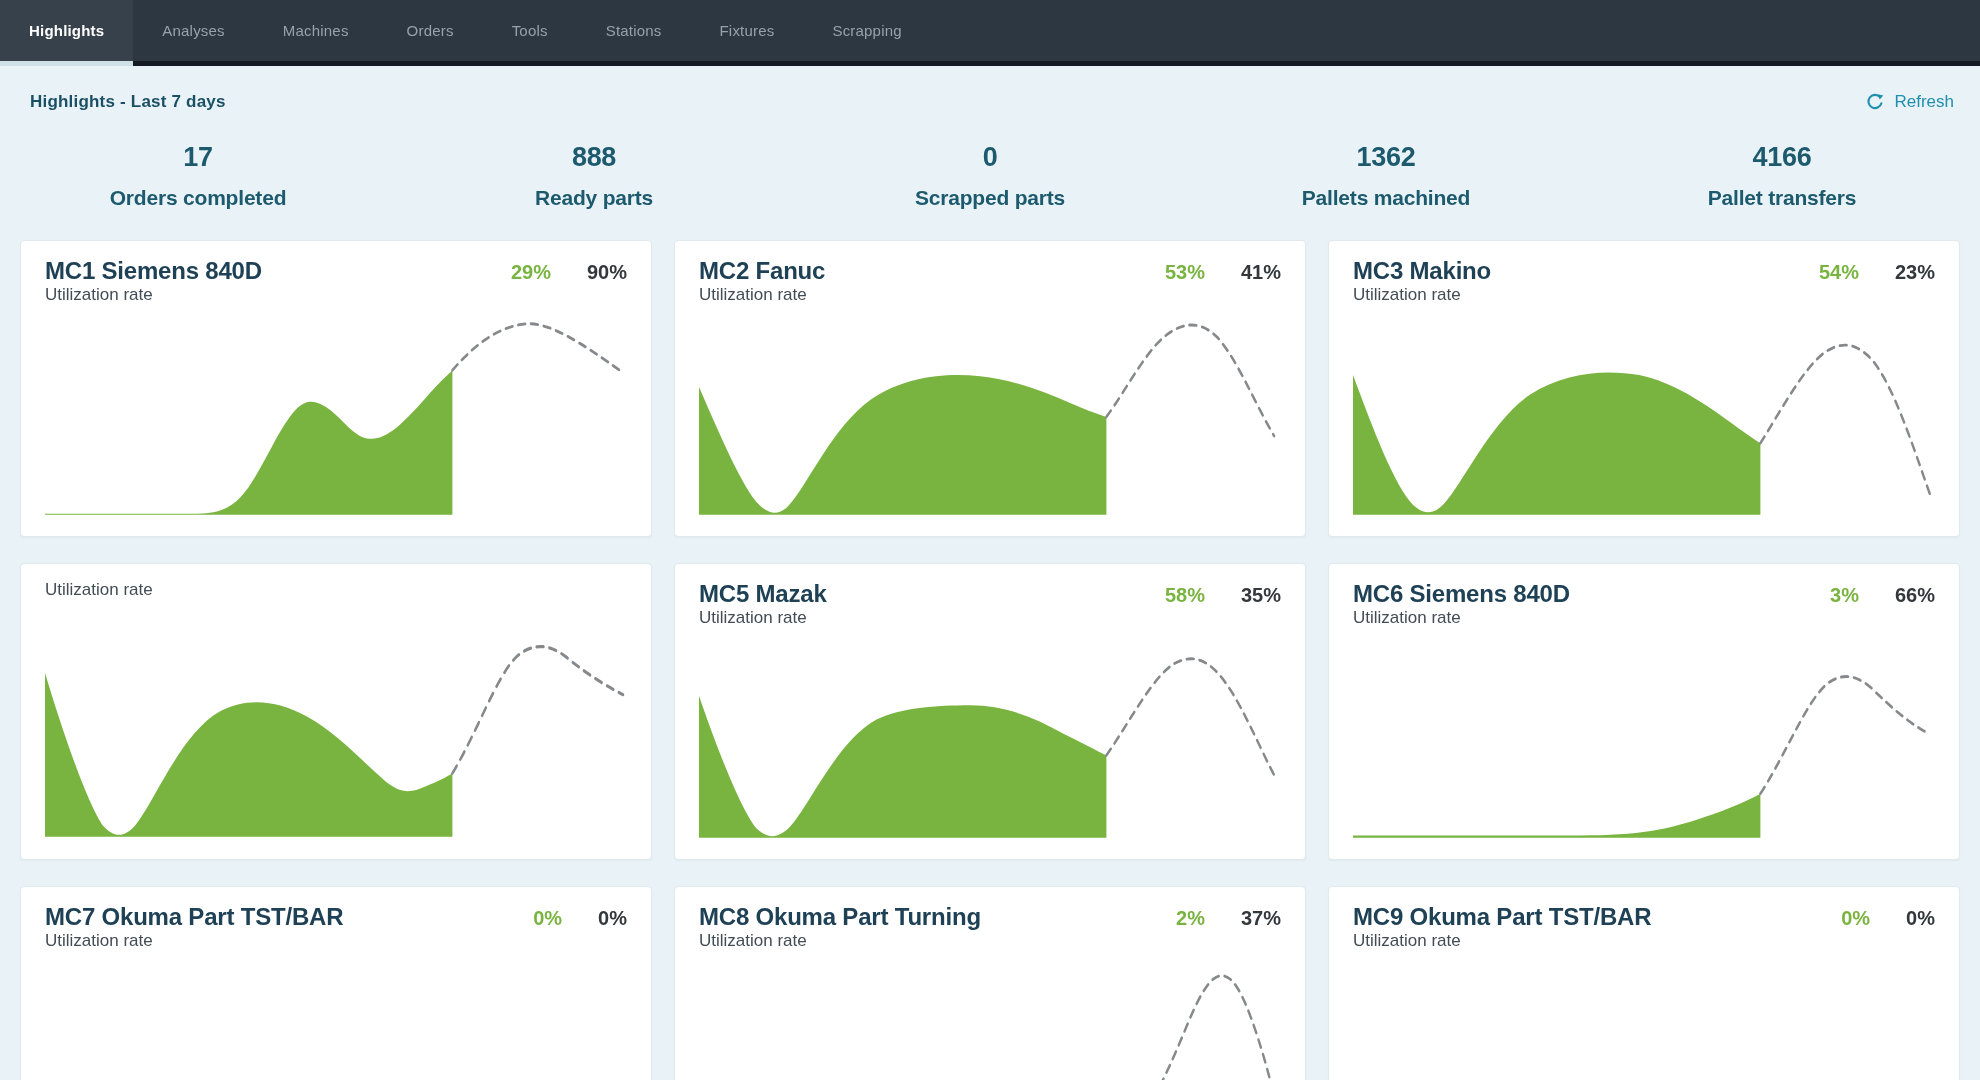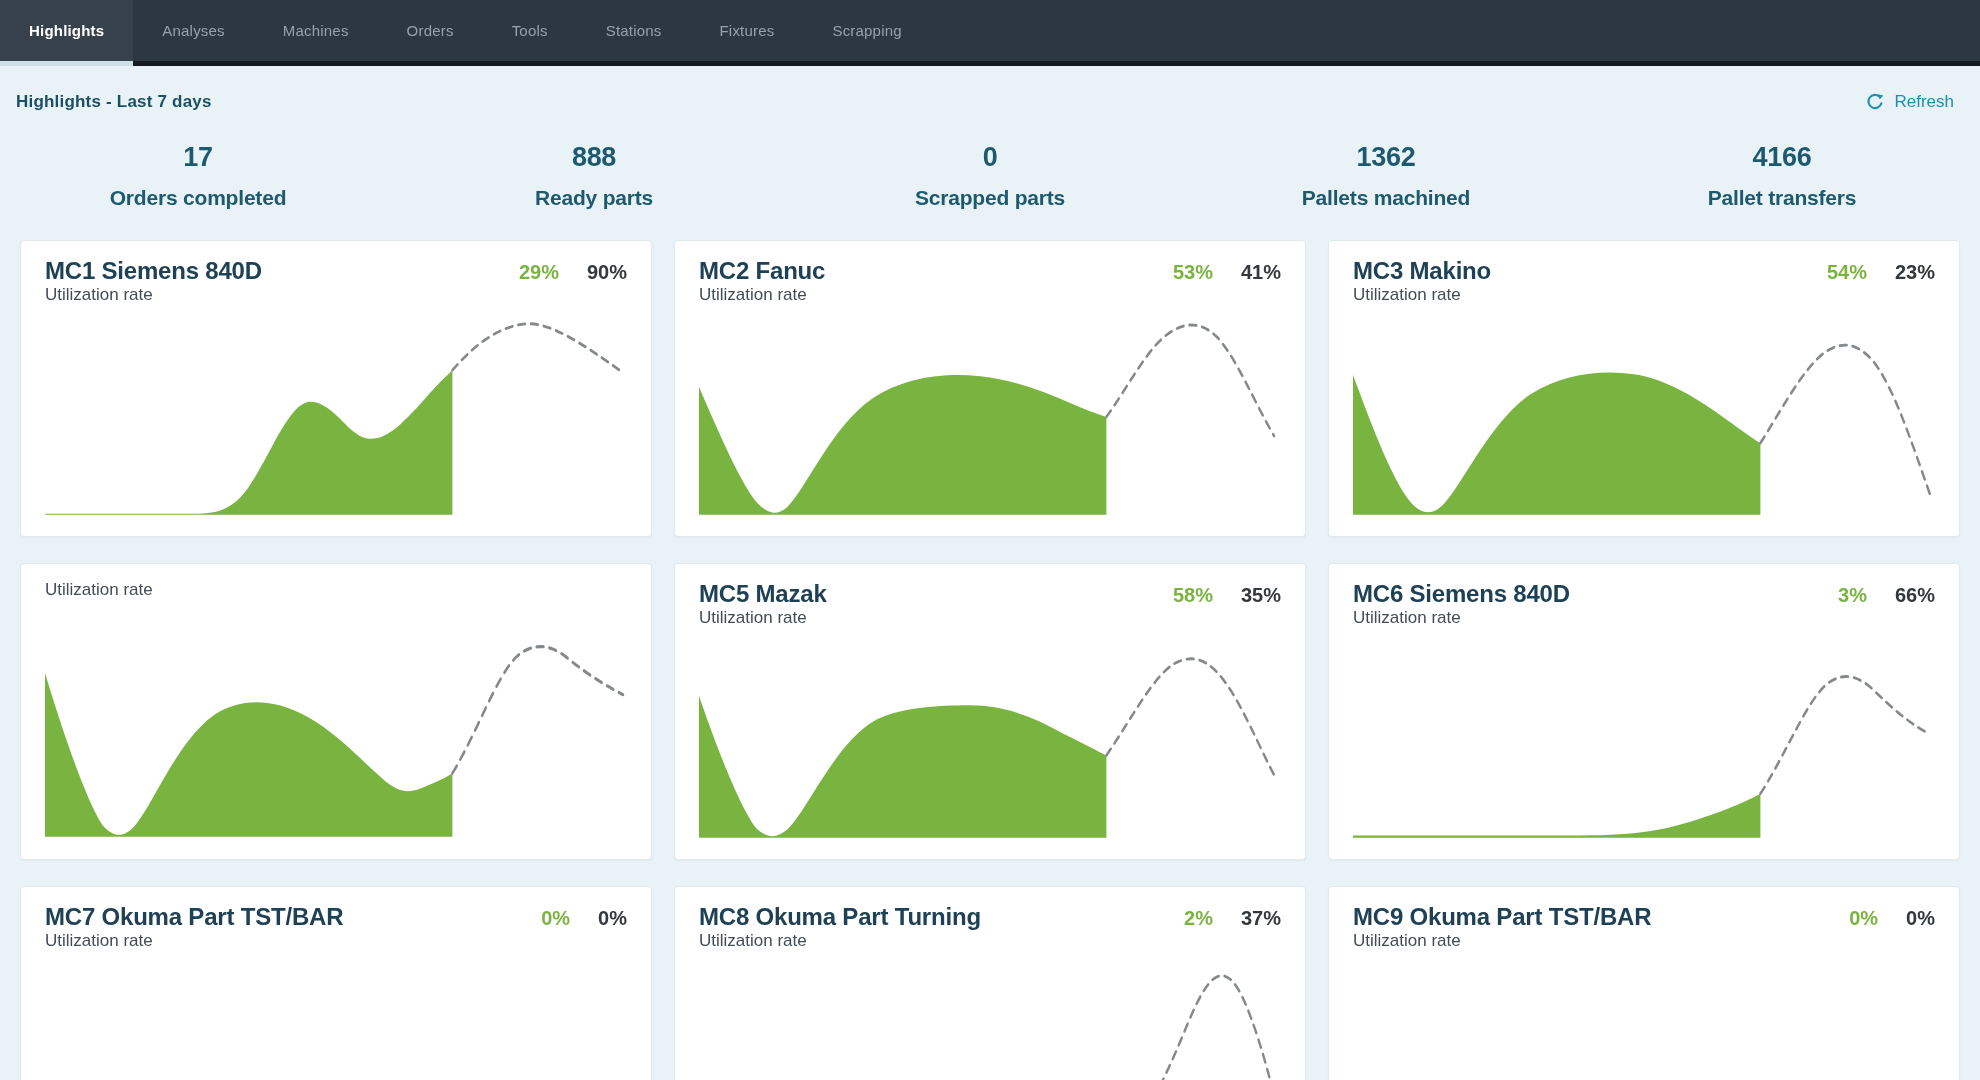--- a/index.html
+++ b/index.html
@@ -23,21 +23,21 @@
     cursor:pointer; white-space:nowrap; letter-spacing:.2px;
   }
   .tab.active { color:#ffffff; font-weight:bold; background:rgba(255,255,255,.05); }
   .tab.active::after {
     content:""; position:absolute; left:0; right:0; bottom:0; height:5px;
     background:#cfdfe6; z-index:1;
   }
   
   .page-head {
     display:flex; align-items:center; justify-content:space-between;
-    padding:26px 26px 0 16px;
+    padding:26px 26px 0 30px;
   }
   .page-title { font-size:17px; font-weight:bold; color:#1b5064; letter-spacing:.2px; }
   .refresh-btn {
     display:flex; align-items:center; gap:9px;
     color:#1f8fae; font-size:17px; cursor:pointer;
   }
   .refresh-btn svg { display:block; }
   
   .stats {
     display:grid; grid-template-columns:repeat(5,1fr);
@@ -53,21 +53,21 @@
     grid-auto-rows:297px; gap:26px 22px;
   }
   .card {
     background:#ffffff; border:1px solid #e0e9ec; border-radius:4px;
     box-shadow:0 1px 2px rgba(30,60,80,.05);
     padding:16px 24px 14px; display:flex; flex-direction:column;
     cursor:pointer;
   }
   .card-head { display:flex; align-items:baseline; justify-content:space-between; }
   .card-title { font-size:24px; font-weight:bold; color:#1f4156; letter-spacing:-.2px; }
-  .card-values { display:flex; gap:28px; }
+  .card-values { display:flex; gap:36px; }
   .val { font-size:20px; font-weight:bold; }
   .val.green { color:#7ab440; }
   .val.dark  { color:#33383d; }
   .card-sub { font-size:17px; color:#424c55; }
   .chart { flex:1; width:100%; margin-top:8px; }
   .chart .area { fill:#7ab440; stroke:none; }
   .chart .forecast {
     fill:none; stroke:#85898c; stroke-width:2.4;
     stroke-dasharray:7 6; stroke-linecap:round;
   }

